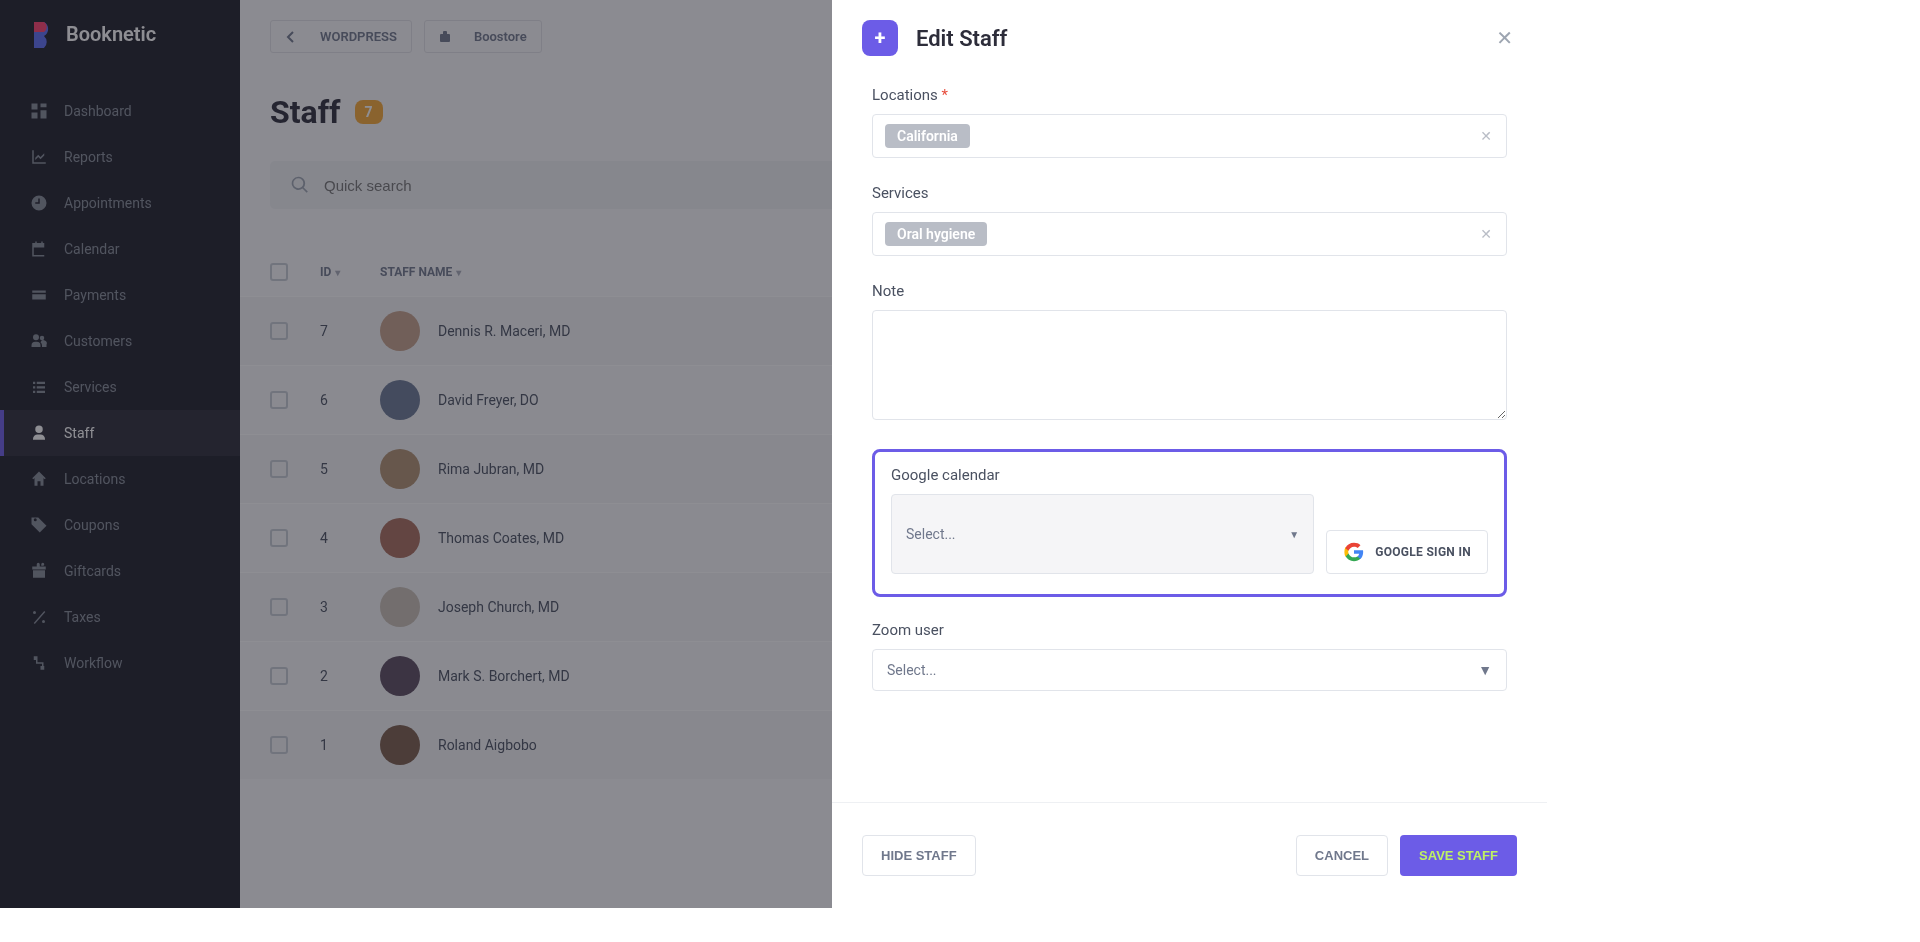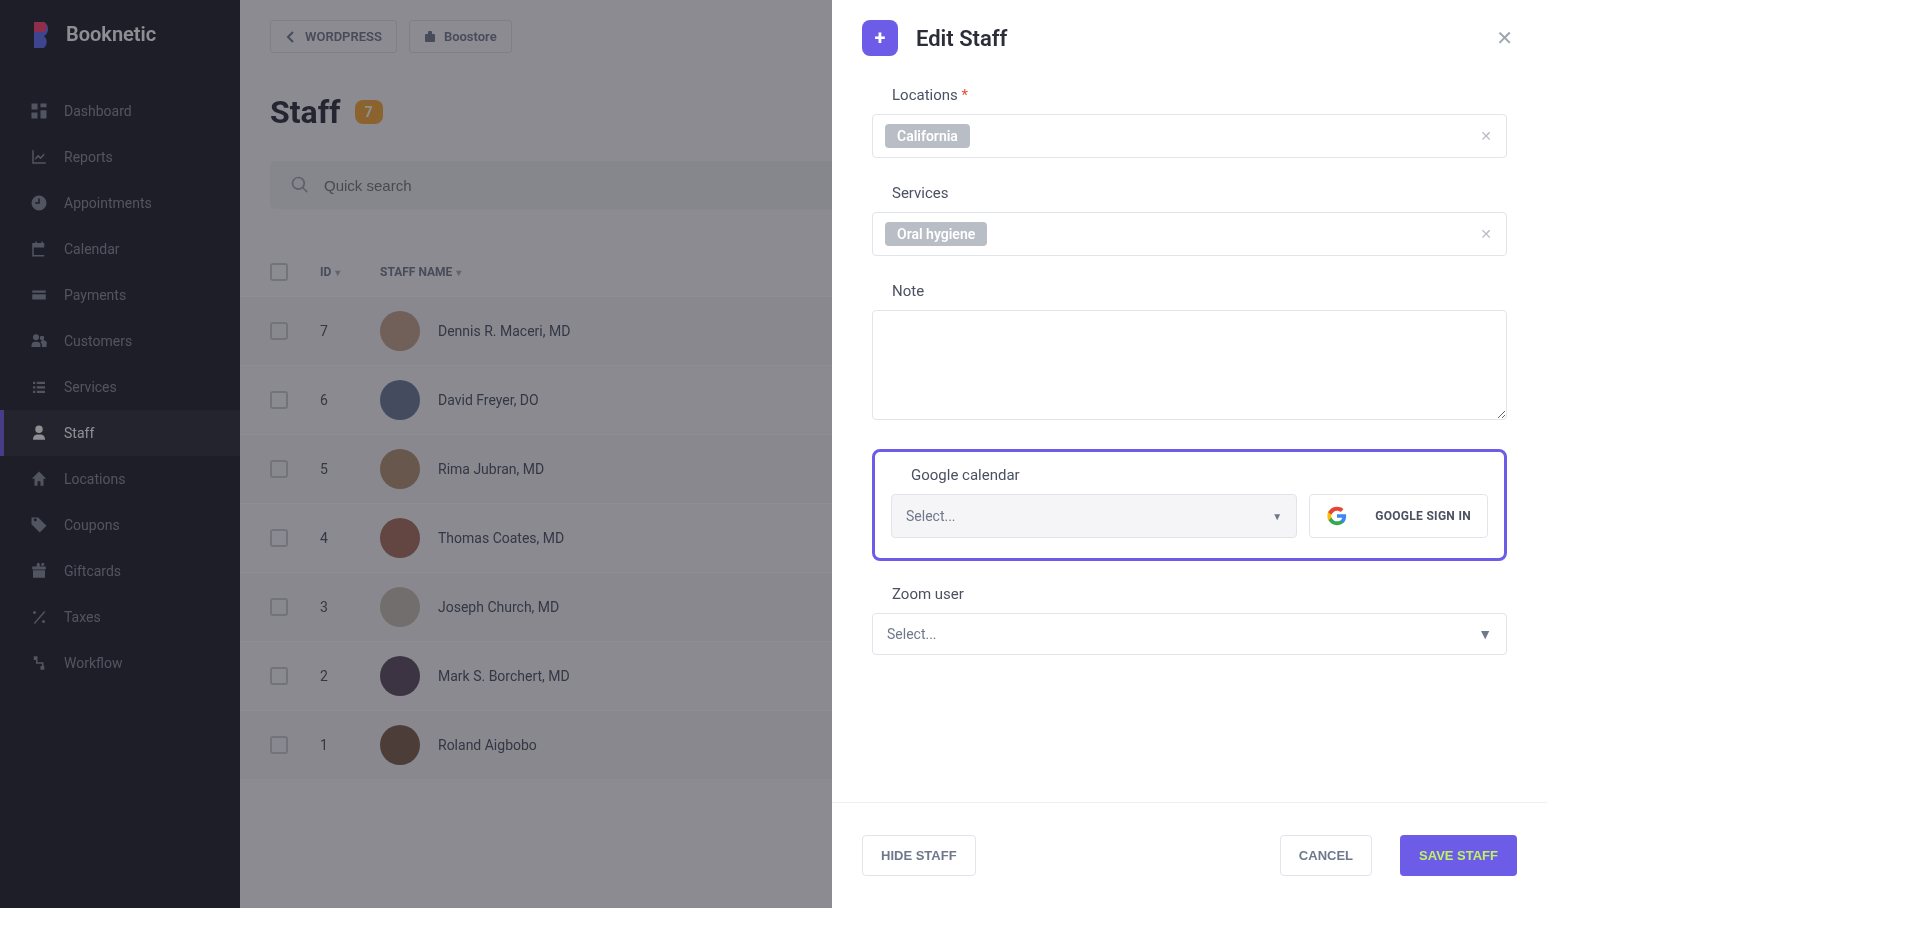--- a/index.html
+++ b/index.html
@@ -16,21 +16,21 @@
     .nav { padding-top: 20px; }
     .nav-item { display: flex; align-items: center; padding: 14px 30px; gap: 16px; color: #858c97; cursor: pointer; position: relative; }
     .nav-item.active { background: #2a2b37; color: #fff; }
     .nav-item.active::before { content: ''; position: absolute; left: 0; top: 0; bottom: 0; width: 4px; background: #6c5ce7; }
     .nav-icon { width: 18px; height: 18px; display: flex; align-items: center; justify-content: center; }
     .nav-icon svg { fill: currentColor; width: 18px; height: 18px; }
     
     
     .main { flex: 1; background: #f8f8fa; height: 100%; overflow: hidden; }
     .breadcrumbs { display: flex; gap: 12px; padding: 20px 30px; }
-    .breadcrumb-pill { display: flex; align-items: center; gap: 8px; padding: 8px 14px; border: 1px solid #e1e1e6; color: #70788c; font-weight: 600; font-size: 13px; border-radius: 3px; cursor: pointer; }
+    .breadcrumb-pill { display: flex; align-items: center; gap: 23px; padding: 8px 14px; border: 1px solid #e1e1e6; color: #70788c; font-weight: 600; font-size: 13px; border-radius: 3px; cursor: pointer; }
     .breadcrumb-pill svg { width: 12px; height: 12px; fill: currentColor; }
     
     .page-header { display: flex; align-items: center; gap: 14px; padding: 20px 30px 10px; }
     .page-title { font-size: 32px; font-weight: 700; color: #2d2d3a; }
     .badge { background: #f6a835; color: #fff; padding: 4px 10px; border-radius: 8px; font-weight: 700; font-size: 14px; }
     
     .search-wrap { padding: 20px 30px; }
     .search-box { display: flex; align-items: center; background: #eef0f3; border-radius: 5px; padding: 14px 20px; gap: 14px; }
     .search-box svg { width: 20px; height: 20px; fill: #9da5b1; }
     .search-input { border: none; background: transparent; outline: none; font-size: 15px; color: #70788c; flex: 1; }
@@ -57,41 +57,41 @@
     .drawer-header { display: flex; align-items: center; padding: 20px 30px; gap: 18px; }
     .drawer-plus { width: 36px; height: 36px; background: #6c5ce7; border-radius: 8px; display: flex; align-items: center; justify-content: center; color: #fff; font-size: 20px; font-weight: 700; }
     .drawer-title { font-size: 22px; font-weight: 600; color: #2d2d3a; flex: 1; }
     .drawer-close { color: #9da5b1; font-size: 20px; cursor: pointer; padding: 4px; }
     
     .drawer-body { flex: 1; overflow-y: auto; padding: 10px 40px 30px; }
     .drawer-body::-webkit-scrollbar { width: 10px; }
     .drawer-body::-webkit-scrollbar-thumb { background: #c5cad3; border-radius: 4px; }
     
     .form-group { margin-bottom: 26px; }
-    .form-label { display: block; font-size: 15px; color: #4a5161; margin-bottom: 10px; margin-left: 20px; }
+    .form-label { display: block; font-size: 15px; color: #4a5161; margin-bottom: 10px; }
     .req { color: #e74c3c; }
     .tag-box { border: 1px solid #e1e4ea; border-radius: 4px; padding: 8px 12px; display: flex; align-items: center; flex-wrap: wrap; gap: 6px; min-height: 44px; position: relative; }
     .tag { background: #b9bdc6; color: #fff; padding: 4px 12px; border-radius: 4px; font-weight: 600; font-size: 14px; }
     .tag-clear { position: absolute; right: 14px; color: #b9bdc6; font-size: 14px; cursor: pointer; }
     
     .textarea-box { border: 1px solid #e1e4ea; border-radius: 4px; width: 100%; min-height: 110px; resize: both; padding: 10px; font-family: inherit; font-size: 14px; }
     
     .gcal-section { border: 3px solid #6c5ce7; border-radius: 8px; padding: 14px 16px 20px; margin-bottom: 24px; }
     .gcal-row { display: flex; gap: 12px; }
     .select-box { flex: 1; border: 1px solid #e1e4ea; background: #f5f5f7; border-radius: 4px; padding: 12px 14px; display: flex; align-items: center; justify-content: space-between; color: #70788c; cursor: pointer; }
     .select-box .caret { font-size: 10px; }
-    .google-btn { border: 1px solid #e1e4ea; border-radius: 4px; padding: 10px 16px; display: flex; align-items: center; gap: 27px; font-weight: 700; font-size: 12px; color: #4a5161; cursor: pointer; letter-spacing: 0.3px; }
+    .google-btn { border: 1px solid #e1e4ea; border-radius: 4px; padding: 10px 16px; display: flex; align-items: center; gap: 10px; font-weight: 700; font-size: 12px; color: #4a5161; cursor: pointer; letter-spacing: 0.3px; margin-top: 36px; }
     .g-icon { width: 22px; height: 22px; }
     
     .select-plain { border: 1px solid #e1e4ea; border-radius: 4px; padding: 12px 14px; display: flex; align-items: center; justify-content: space-between; color: #70788c; cursor: pointer; }
     
     .drawer-footer { border-top: 1px solid #eef0f3; padding: 32px 30px; display: flex; align-items: center; }
     .btn { padding: 12px 18px; border-radius: 4px; font-weight: 700; font-size: 13px; cursor: pointer; border: 1px solid transparent; }
     .btn-ghost { border-color: #e1e4ea; color: #70788c; background: #fff; }
-    .footer-right { margin-left: auto; display: flex; gap: 28px; }
+    .footer-right { margin-left: auto; display: flex; gap: 12px; }
     .btn-primary { background: #6c5ce7; color: #bef264; }
     
     
     .av1{background:#c5a08a;} .av2{background:#6a7894;} .av3{background:#b09070;} .av4{background:#a86c5c;} .av5{background:#c8beb4;} .av6{background:#5a4a5e;} .av7{background:#7a5c4a;}
   </style>
 </head>
 <body>
 
 <div class="app">
 

